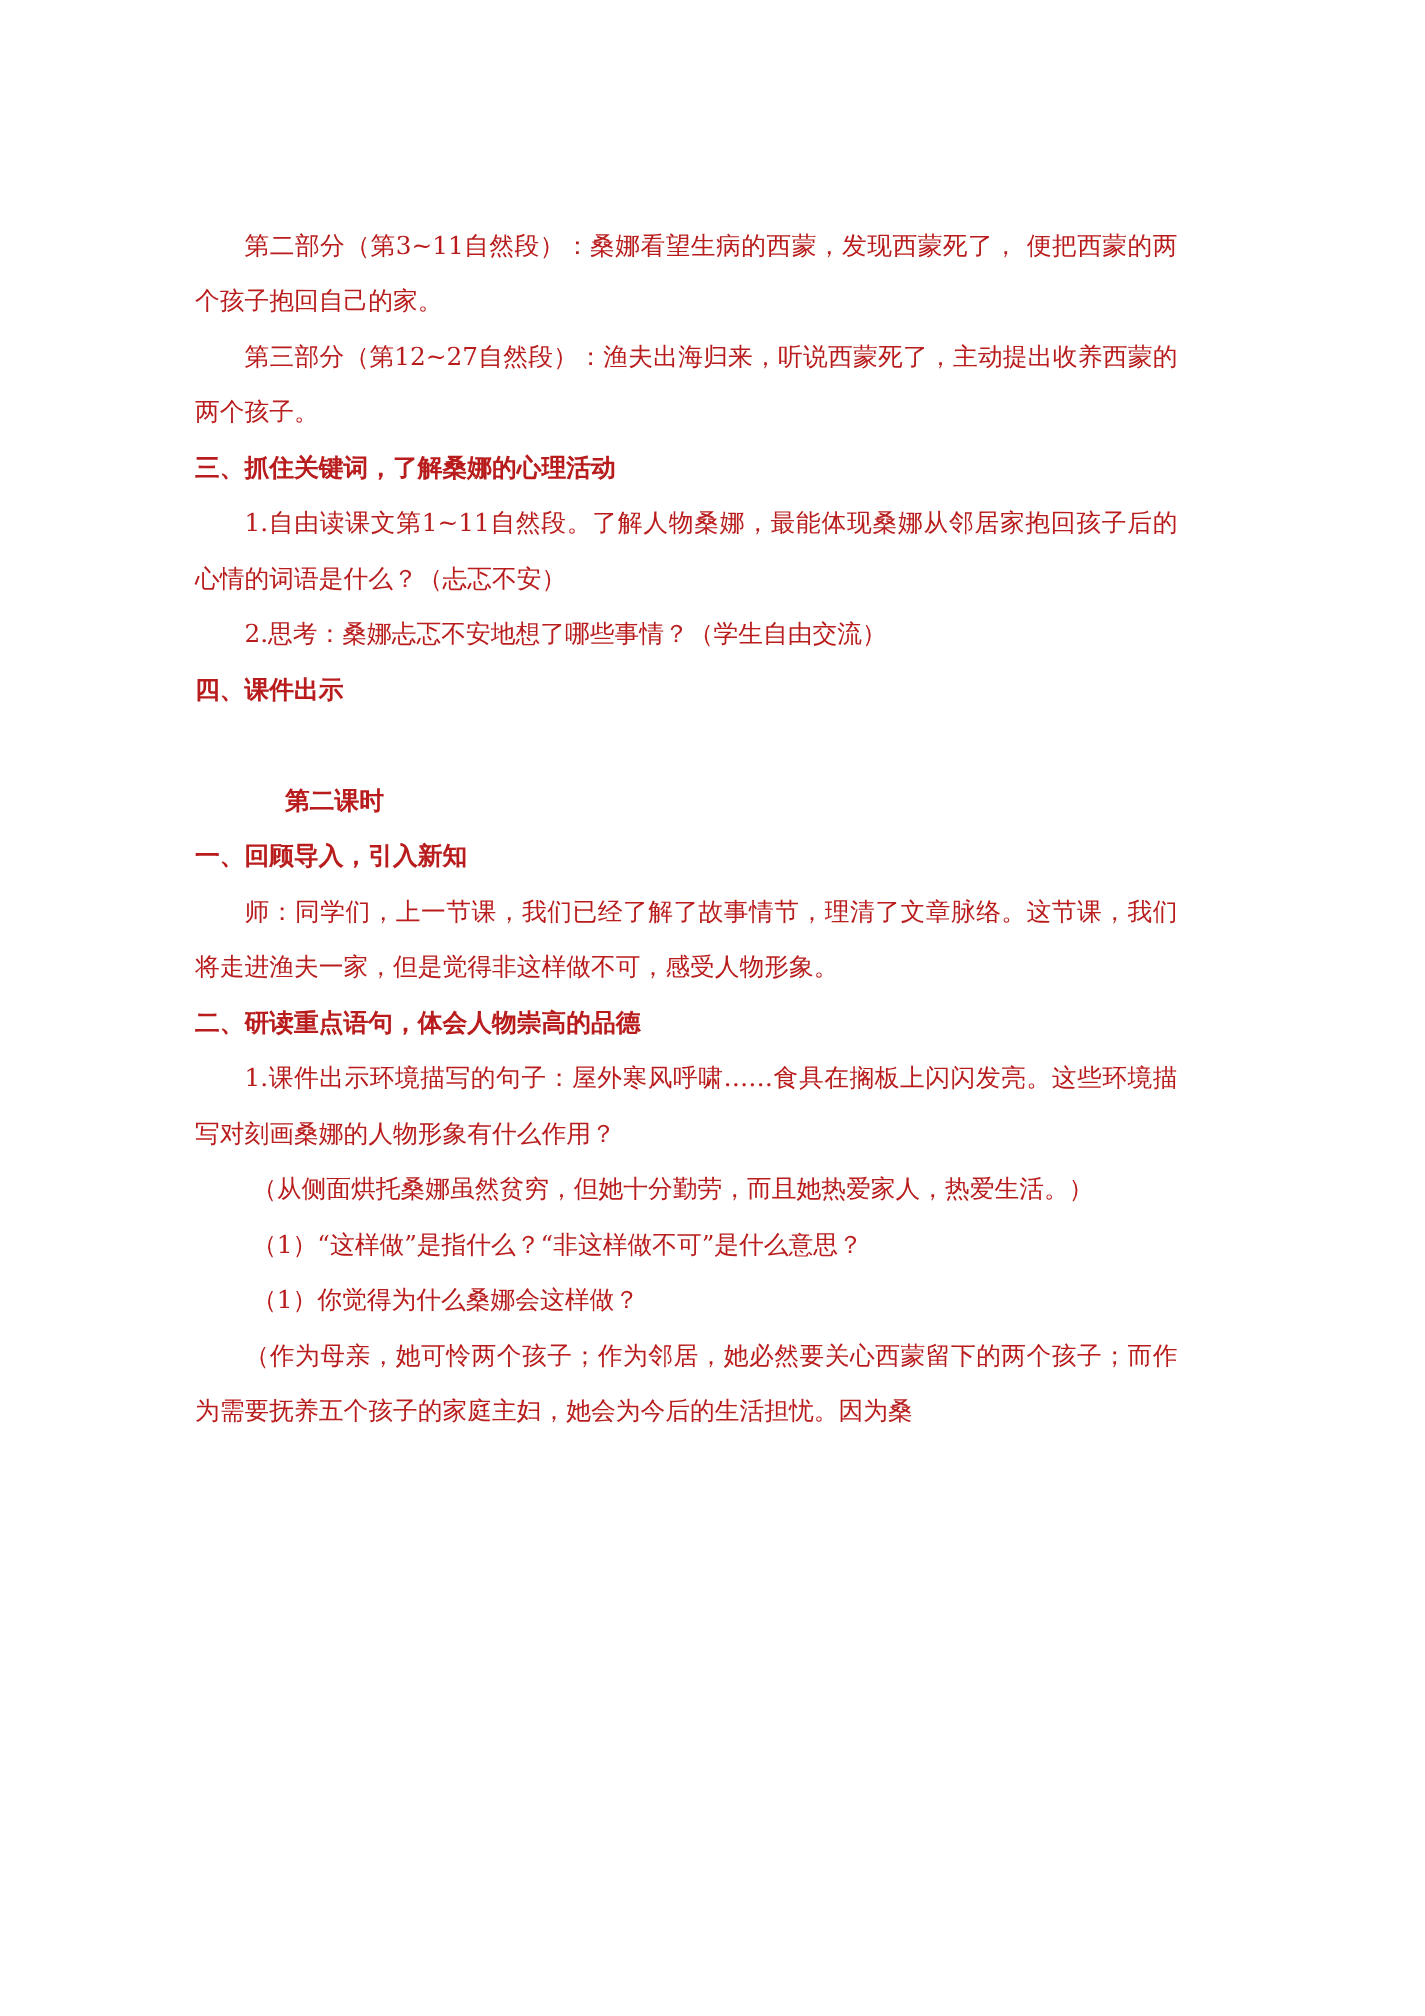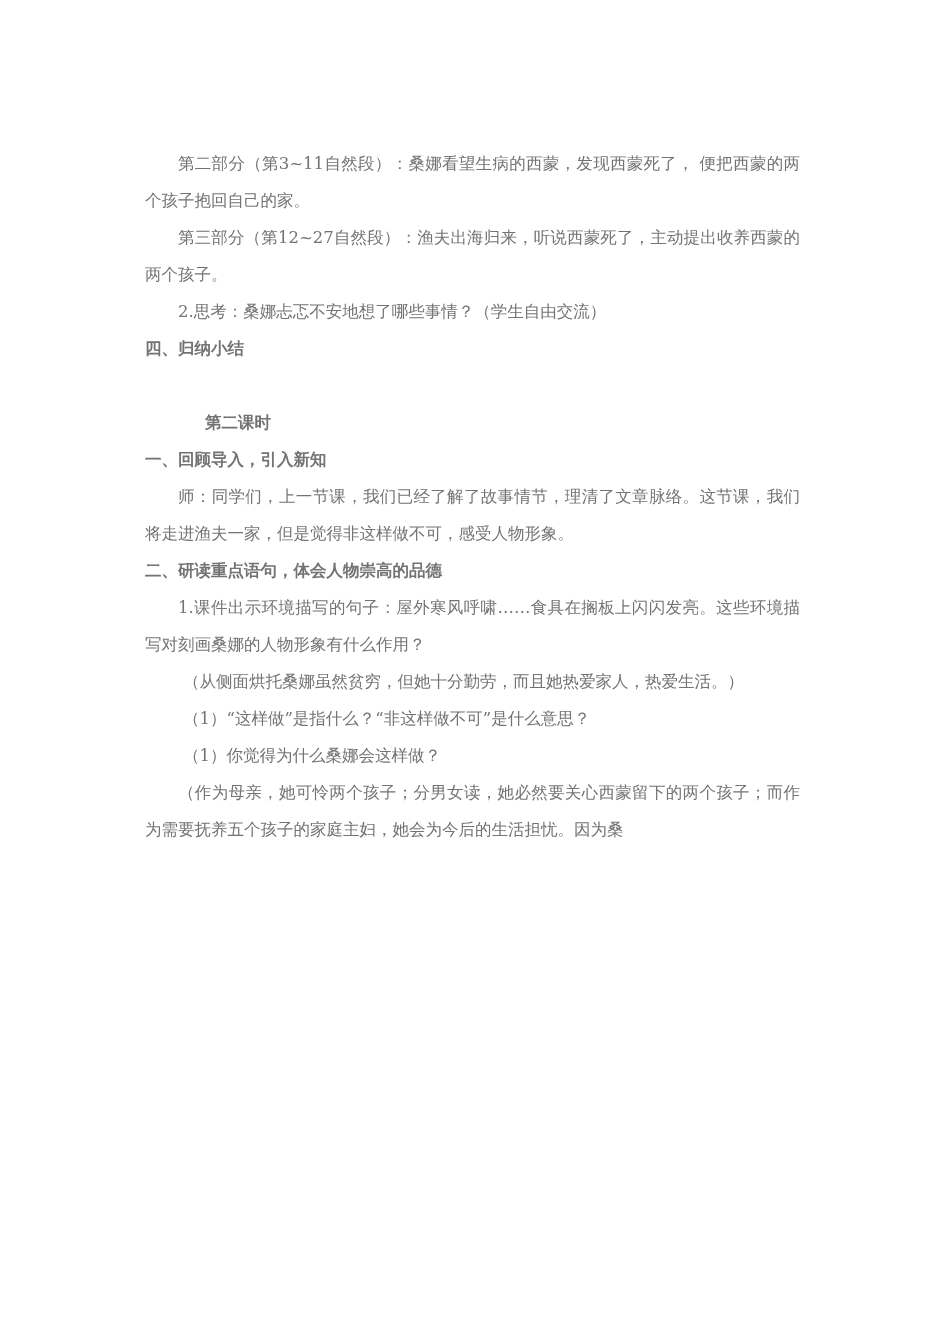--- a/index.html
+++ b/index.html
@@ -1,41 +1,43 @@
 <!DOCTYPE html>
 <html><head>
 <meta charset="utf-8">
 <style>
   html, body { margin: 0; padding: 0; background: #ffffff; }
   body { width: 950px; height: 1344px; position: relative; overflow: hidden; }
   .page {
-    position: absolute; left: 145px; top: 145px; width: 655px;
+    position: absolute; left: 130px; top: 145px; width: 655px;
     font-family: "DejaVu Serif", "Liberation Serif", serif;
-    font-size: 16.5px; color: #737373; line-height: 37px;
+    font-size: 16.5px; color: #b91c1c; line-height: 37px;
   }
   .p { margin: 0; text-align: justify; }
   .indent { text-indent: 33px; }
   .indent-paren { text-indent: 38px; }
   .h { margin: 0; font-family: "DejaVu Sans", "Liberation Sans", sans-serif; font-weight: bold; font-size: 16.5px; }
   .center-title { margin: 0; font-family: "DejaVu Sans", "Liberation Sans", sans-serif; font-weight: bold; padding-left: 60px; }
   .spacer { height: 37px; }
 </style>
 </head>
 <body>
 
 <div class="page">
   <p class="p indent">第二部分（第3~11自然段）：桑娜看望生病的西蒙，发现西蒙死了， 便把西蒙的两个孩子抱回自己的家。</p>
   <p class="p indent">第三部分（第12~27自然段）：渔夫出海归来，听说西蒙死了，主动提出收养西蒙的两个孩子。</p>
+  <p class="h">三、抓住关键词，了解桑娜的心理活动</p>
+  <p class="p indent">1.自由读课文第1~11自然段。了解人物桑娜，最能体现桑娜从邻居家抱回孩子后的心情的词语是什么？（忐忑不安）</p>
   <p class="p indent">2.思考：桑娜忐忑不安地想了哪些事情？（学生自由交流）</p>
-  <p class="h">四、归纳小结</p>
+  <p class="h">四、课件出示</p>
 
   <div class="spacer"></div>
 
   <p class="center-title">第二课时</p>
   <p class="h">一、回顾导入，引入新知</p>
   <p class="p indent">师：同学们，上一节课，我们已经了解了故事情节，理清了文章脉络。这节课，我们将走进渔夫一家，但是觉得非这样做不可，感受人物形象。</p>
   <p class="h">二、研读重点语句，体会人物崇高的品德</p>
   <p class="p indent">1.课件出示环境描写的句子：屋外寒风呼啸……食具在搁板上闪闪发亮。这些环境描写对刻画桑娜的人物形象有什么作用？</p>
   <p class="p indent-paren">（从侧面烘托桑娜虽然贫穷，但她十分勤劳，而且她热爱家人，热爱生活。）</p>
   <p class="p indent-paren">（1）“这样做”是指什么？“非这样做不可”是什么意思？</p>
   <p class="p indent-paren">（1）你觉得为什么桑娜会这样做？</p>
-  <p class="p indent">（作为母亲，她可怜两个孩子；分男女读，她必然要关心西蒙留下的两个孩子；而作为需要抚养五个孩子的家庭主妇，她会为今后的生活担忧。因为桑</p>
+  <p class="p indent">（作为母亲，她可怜两个孩子；作为邻居，她必然要关心西蒙留下的两个孩子；而作为需要抚养五个孩子的家庭主妇，她会为今后的生活担忧。因为桑</p>
 </div>
 
 </body></html>

